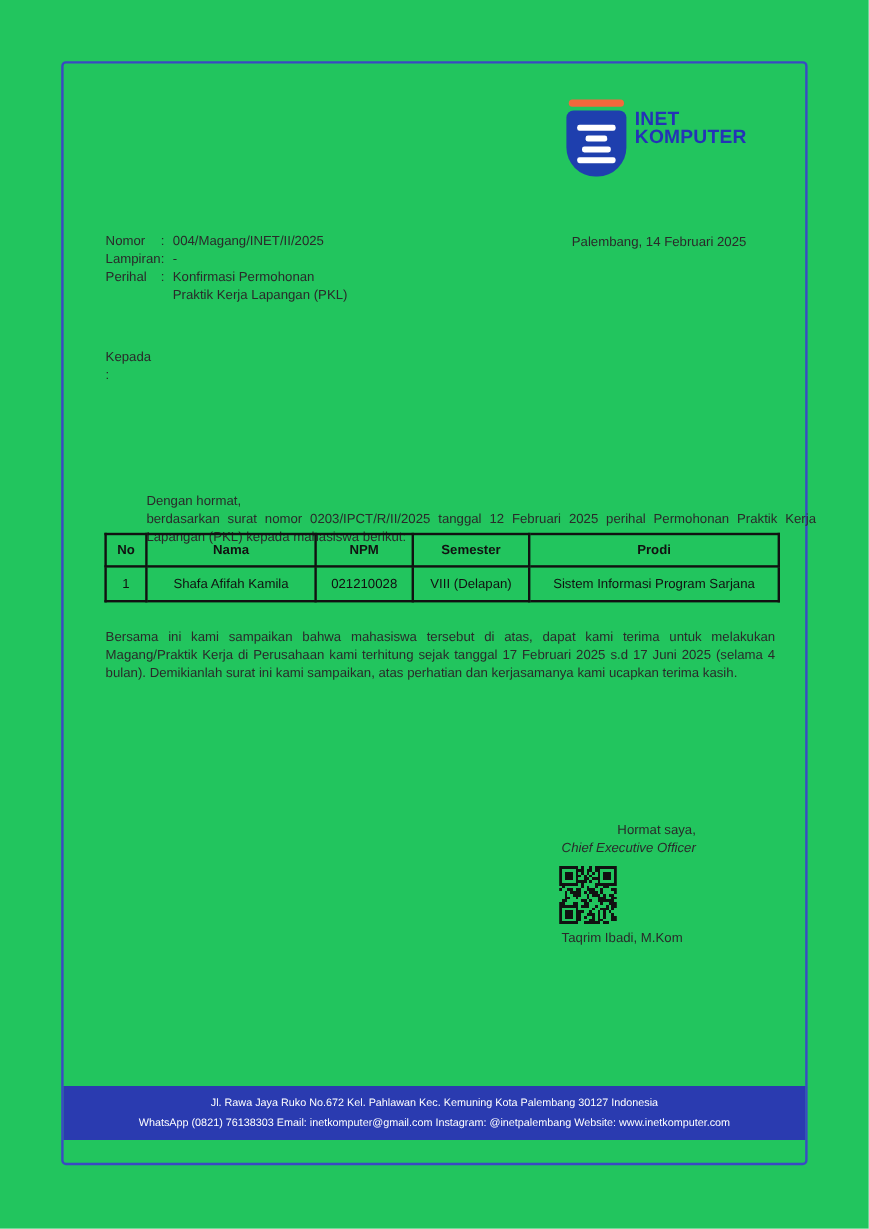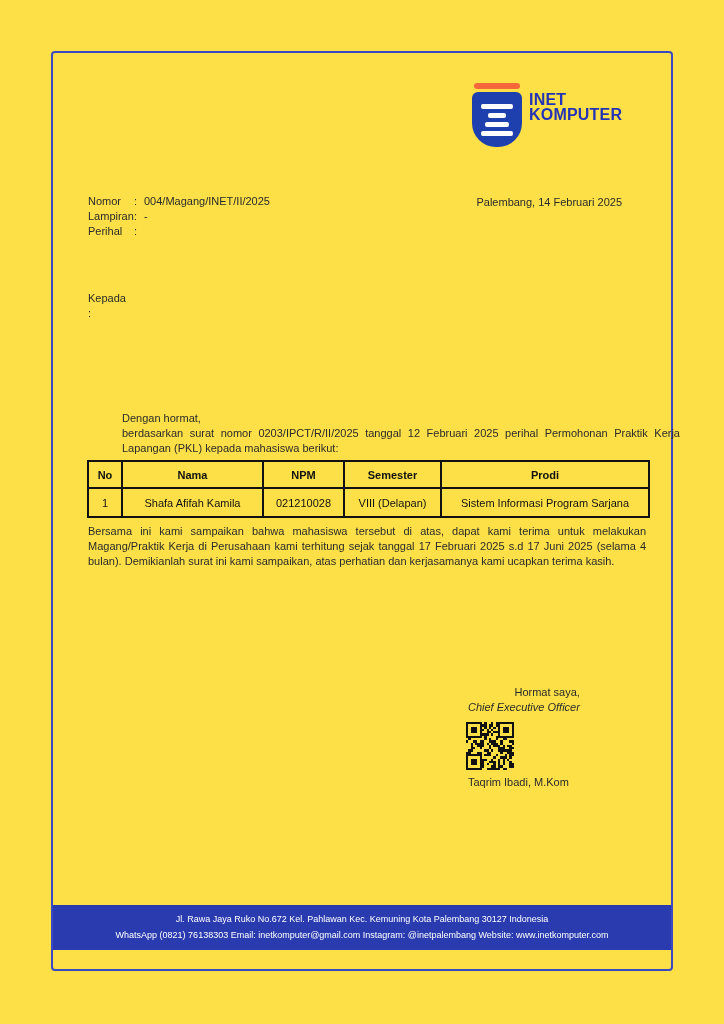--- a/index.html
+++ b/index.html
@@ -1,21 +1,21 @@
 <!DOCTYPE html>
 <html><head>
 <meta charset="utf-8">
 <style>
   * { margin: 0; padding: 0; box-sizing: border-box; }
   html, body { background: #ffffff; }
   .page {
     position: relative;
     width: 724px;
     height: 1024px;
-    background: #fde047;
+    background: #22c55e;
     font-family: "Liberation Sans", sans-serif;
     color: #2a2a2a;
     overflow: hidden;
   }
   .frame {
     position: absolute;
     left: 51px; top: 51px;
     width: 622px; height: 920px;
     border: 2px solid #3a49c4;
     border-radius: 4px;
@@ -56,21 +56,21 @@
   
   .para {
     position: absolute; left: 88px; width: 558px;
     font-size: 11px; line-height: 15px; text-align: justify;
   }
   .para1 { top: 411px; margin-left: 34px; }
   .para2 { top: 524px; }
 
   
   table.students {
-    position: absolute; left: 87px; top: 460px; width: 561px;
+    position: absolute; left: 87px; top: 444px; width: 561px;
     border-collapse: collapse; font-size: 11px; color: #111;
     table-layout: fixed;
   }
   .students th, .students td { border: 2px solid #111; text-align: center; padding: 0 4px; }
   .students th { height: 27px; font-weight: bold; }
   .students td { height: 29px; font-weight: normal; }
 
   
   .closing { position: absolute; left: 468px; top: 685px; font-size: 11px; line-height: 15px; text-align: right; }
   .closing .title { font-style: italic; }
@@ -114,20 +114,24 @@
       <span>004/Magang/INET/II/2025</span>
     </div>
     <div class="meta-row">
       <span class="meta-label">Lampiran</span>
       <span class="meta-colon">:</span>
       <span>-</span>
     </div>
     <div class="meta-row">
       <span class="meta-label">Perihal</span>
       <span class="meta-colon">:</span>
+      <span>
+        <span>Konfirmasi Permohonan</span><br>
+        <span>Praktik Kerja Lapangan (PKL)</span>
+      </span>
     </div>
   </div>
 
   <div class="date">Palembang, 14 Februari 2025</div>
 
   <div class="recipient">
     <span class="meta-label">Kepada</span>
     <span class="meta-colon">:</span>
   </div>
 

